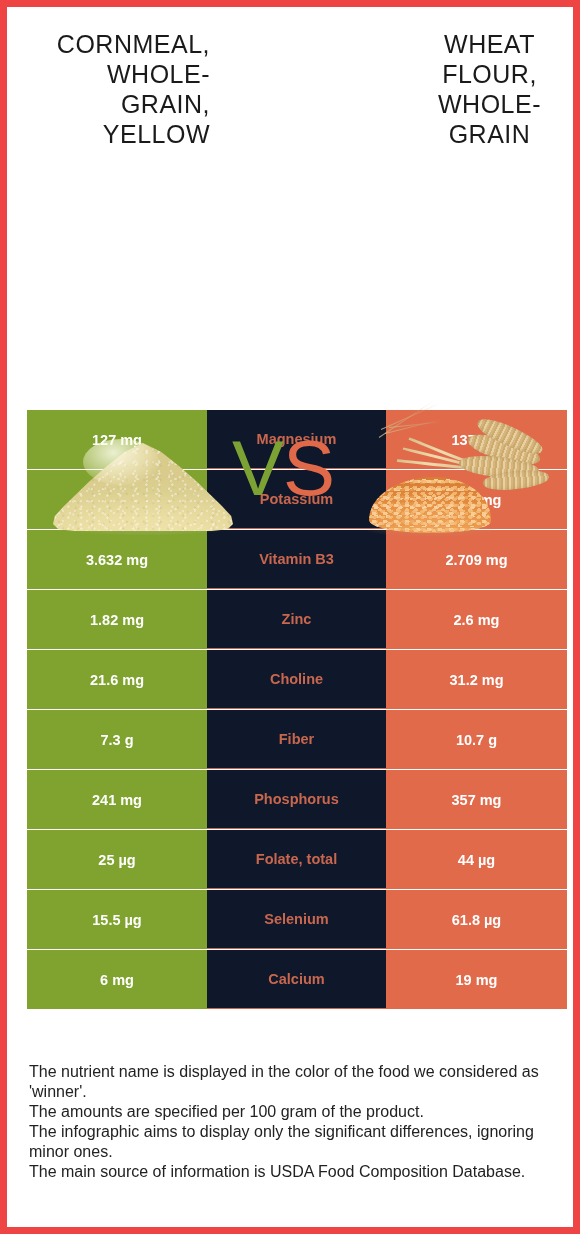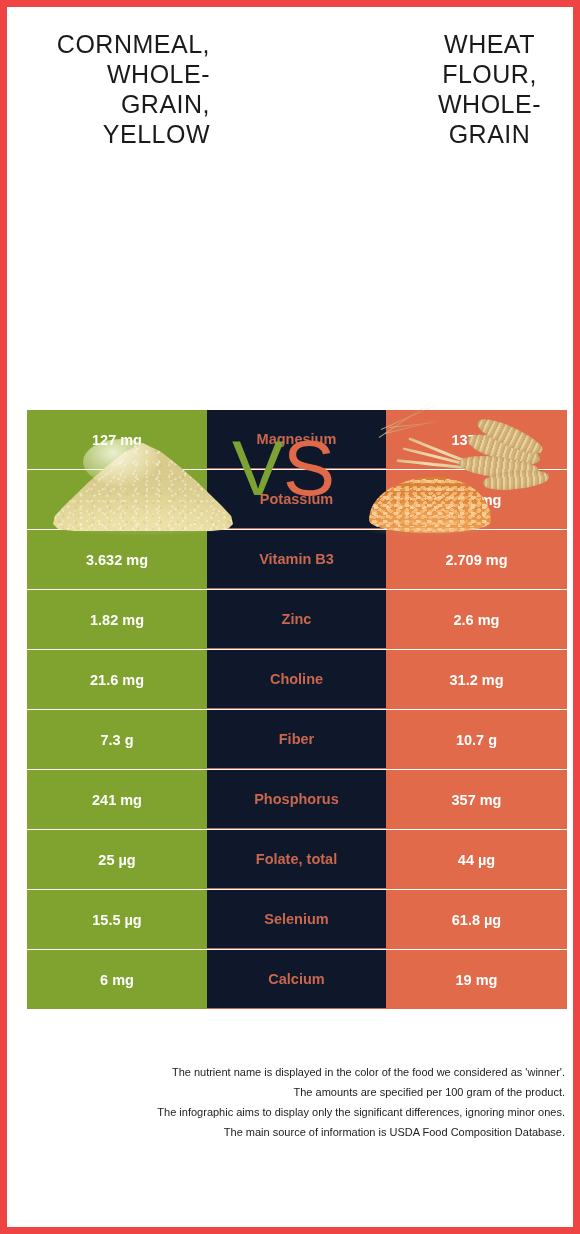--- a/index.html
+++ b/index.html
@@ -169,22 +169,22 @@
   .row:first-child .cell-mid{border-top:none;}
   .cell-right{
     width:181px;
     background:#E16A4B;
     color:#ffffff;
   }
 
   
   .footer{
     position:absolute;left:22px;top:1055px;width:536px;
-    text-align:right;
-    font-size:11px;
+    text-align:left;
+    font-size:16px;
     line-height:20px;
     color:#222222;
     font-family:"Liberation Sans", sans-serif;
   }
   .footer p{margin:0;}
 </style>
 </head>
 <body>
 
 <div id="page">

